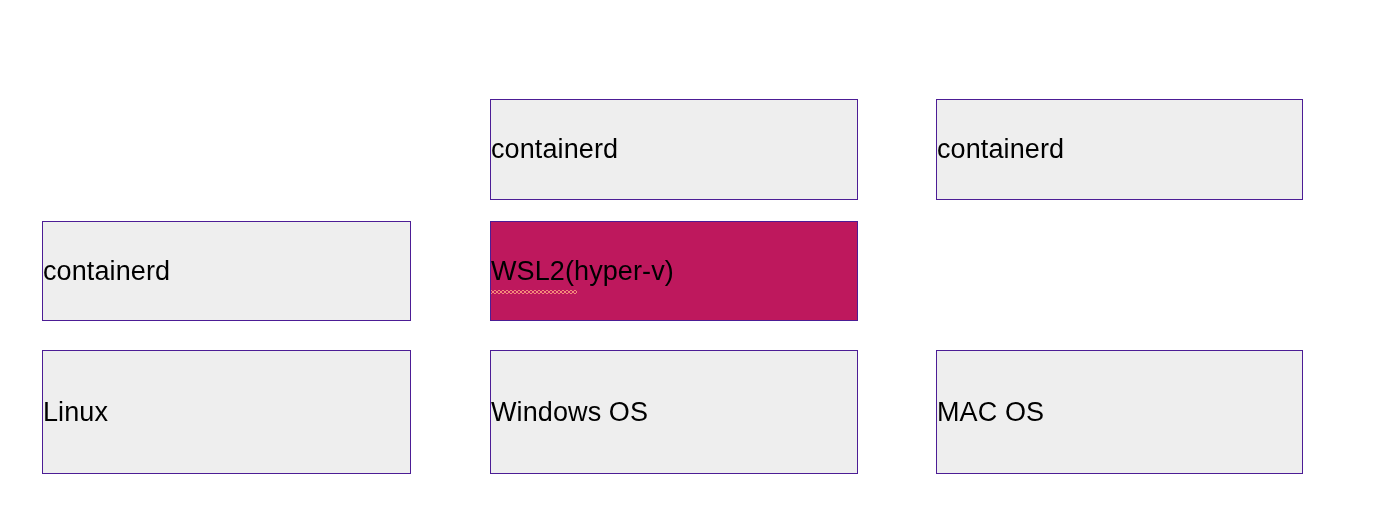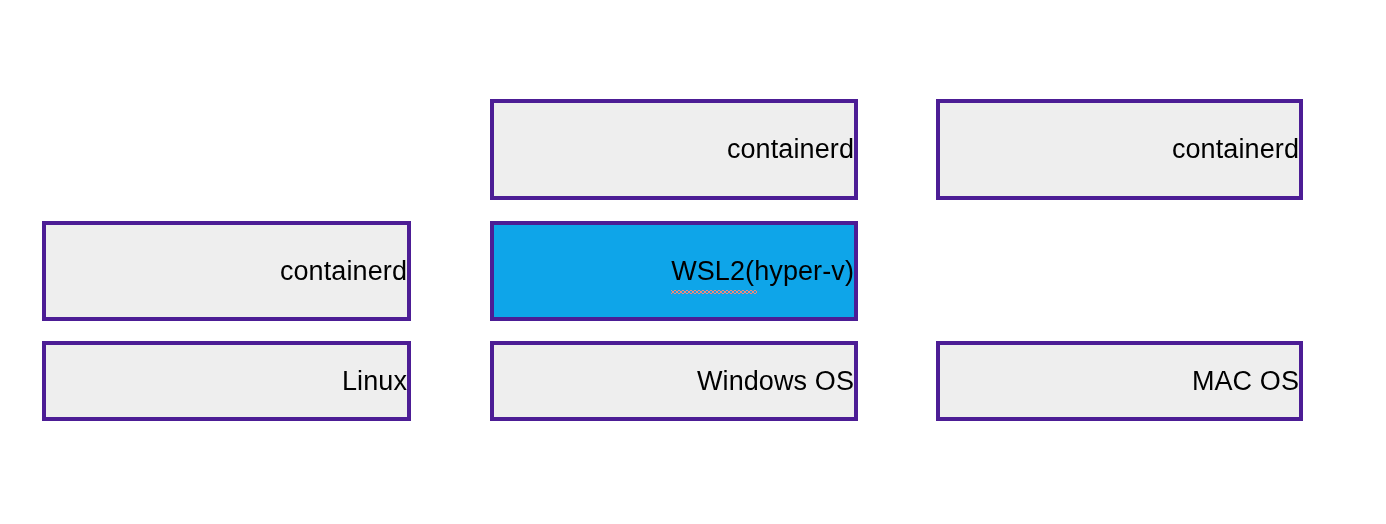--- a/index.html
+++ b/index.html
@@ -17,42 +17,42 @@
   }
   #canvas {
     position: relative;
     width: 1386px;
     height: 524px;
     background: #ffffff;
   }
   .node {
     position: absolute;
     box-sizing: border-box;
-    border: 4px solid #4c1d95;
+    border: 1px solid #4c1d95;
     display: flex;
     align-items: center;
-    justify-content: flex-end;
+    justify-content: flex-start;
     color: #000000;
     font-size: 27px;
     line-height: 1;
     letter-spacing: 0.1px;
     background: #eeeeee;
   }
   .node.fill-gray  { background: #eeeeee; }
-  .node.fill-orange{ background: #0ea5e9; }
+  .node.fill-orange{ background: #be185d; }
 
   
   .col-linux   { left: 42px;  width: 369px; }
   .col-windows { left: 490px; width: 368px; }
   .col-mac     { left: 936px; width: 367px; }
 
   
   .row-top    { top: 99px;  height: 101px; }
   .row-middle { top: 221px; height: 100px; }
-  .row-bottom { top: 341px; height: 80px; }
+  .row-bottom { top: 350px; height: 124px; }
 
   .node-label {
     position: relative;
     display: inline-block;
     white-space: nowrap;
   }
   
   .spellcheck::after {
     content: "";
     position: absolute;

